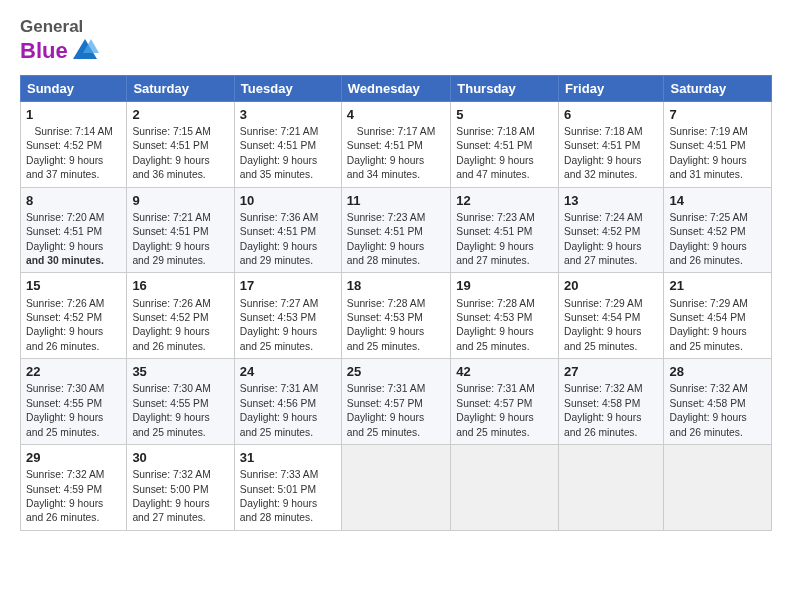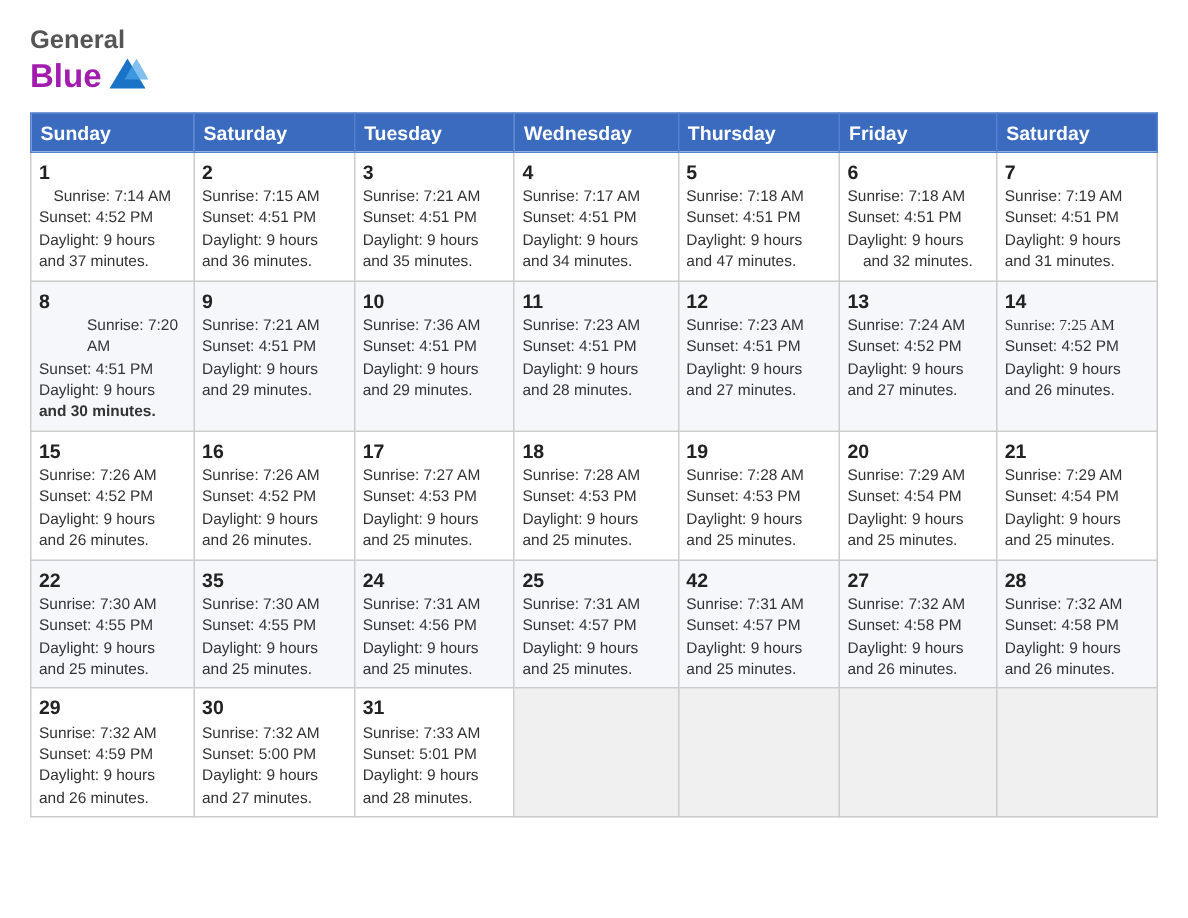--- a/index.html
+++ b/index.html
@@ -127,51 +127,51 @@
           </td>
           <td>
             <span class="day-num">3</span>
             <span style="display: block;">Sunrise: 7:21 AM</span>
             <span style="display: block;">Sunset: 4:51 PM</span>
             <span style="display: block;">Daylight: 9 hours</span>
             <span style="display: block;">and 35 minutes.</span>
           </td>
           <td>
             <span class="day-num">4</span>
-            <span style="display: block;">Sunrise: 7:17 AM</span>
+            <span style="display: block; text-align: center;">Sunrise: 7:17 AM</span>
             <span style="display: block;">Sunset: 4:51 PM</span>
             <span style="display: block;">Daylight: 9 hours</span>
             <span style="display: block;">and 34 minutes.</span>
           </td>
           <td>
             <span class="day-num">5</span>
             <span style="display: block;">Sunrise: 7:18 AM</span>
             <span style="display: block;">Sunset: 4:51 PM</span>
             <span style="display: block;">Daylight: 9 hours</span>
             <span style="display: block;">and 47 minutes.</span>
           </td>
           <td>
             <span class="day-num">6</span>
             <span style="display: block;">Sunrise: 7:18 AM</span>
             <span style="display: block;">Sunset: 4:51 PM</span>
             <span style="display: block;">Daylight: 9 hours</span>
-            <span style="display: block; text-align: center;">and 32 minutes.</span>
+            <span style="display: block;">and 32 minutes.</span>
           </td>
           <td>
             <span class="day-num">7</span>
             <span style="display: block;">Sunrise: 7:19 AM</span>
             <span style="display: block;">Sunset: 4:51 PM</span>
             <span style="display: block;">Daylight: 9 hours</span>
             <span style="display: block;">and 31 minutes.</span>
           </td>
         </tr>
         <tr class="week-row">
           <td>
             <span class="day-num">8</span>
-            <span style="display: block; margin-left: 32px;">Sunrise: 7:20 AM</span>
+            <span style="display: block;">Sunrise: 7:20 AM</span>
             <span style="display: block;">Sunset: 4:51 PM</span>
             <span style="display: block;">Daylight: 9 hours</span>
             <span style="display: block; font-weight: bold;">and 30 minutes.</span>
           </td>
           <td>
             <span class="day-num">9</span>
             <span style="display: block;">Sunrise: 7:21 AM</span>
             <span style="display: block;">Sunset: 4:51 PM</span>
             <span style="display: block;">Daylight: 9 hours</span>
             <span style="display: block;">and 29 minutes.</span>
@@ -199,21 +199,21 @@
           </td>
           <td>
             <span class="day-num">13</span>
             <span style="display: block;">Sunrise: 7:24 AM</span>
             <span style="display: block;">Sunset: 4:52 PM</span>
             <span style="display: block;">Daylight: 9 hours</span>
             <span style="display: block;">and 27 minutes.</span>
           </td>
           <td>
             <span class="day-num">14</span>
-            <span style="display: block; font-family: Liberation Serif, serif;">Sunrise: 7:25 AM</span>
+            <span style="display: block;">Sunrise: 7:25 AM</span>
             <span style="display: block;">Sunset: 4:52 PM</span>
             <span style="display: block;">Daylight: 9 hours</span>
             <span style="display: block;">and 26 minutes.</span>
           </td>
         </tr>
         <tr class="week-row">
           <td>
             <span class="day-num">15</span>
             <span style="display: block;">Sunrise: 7:26 AM</span>
             <span style="display: block;">Sunset: 4:52 PM</span>

